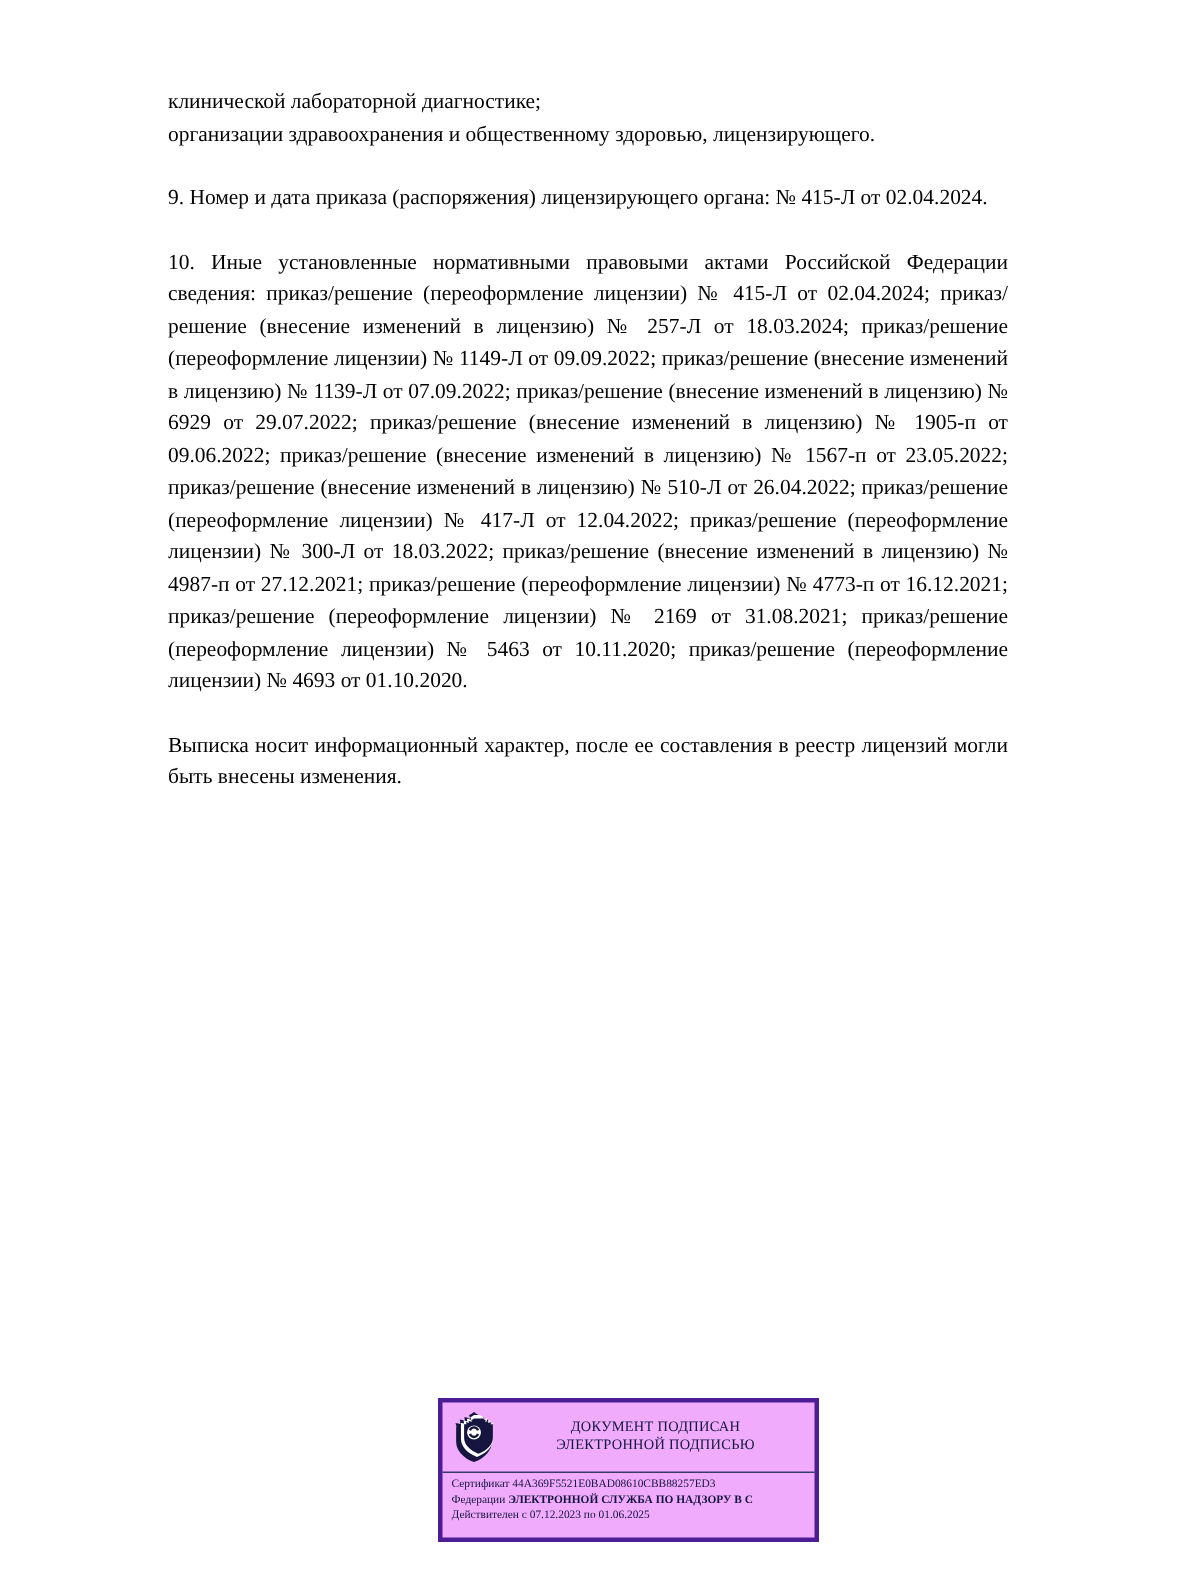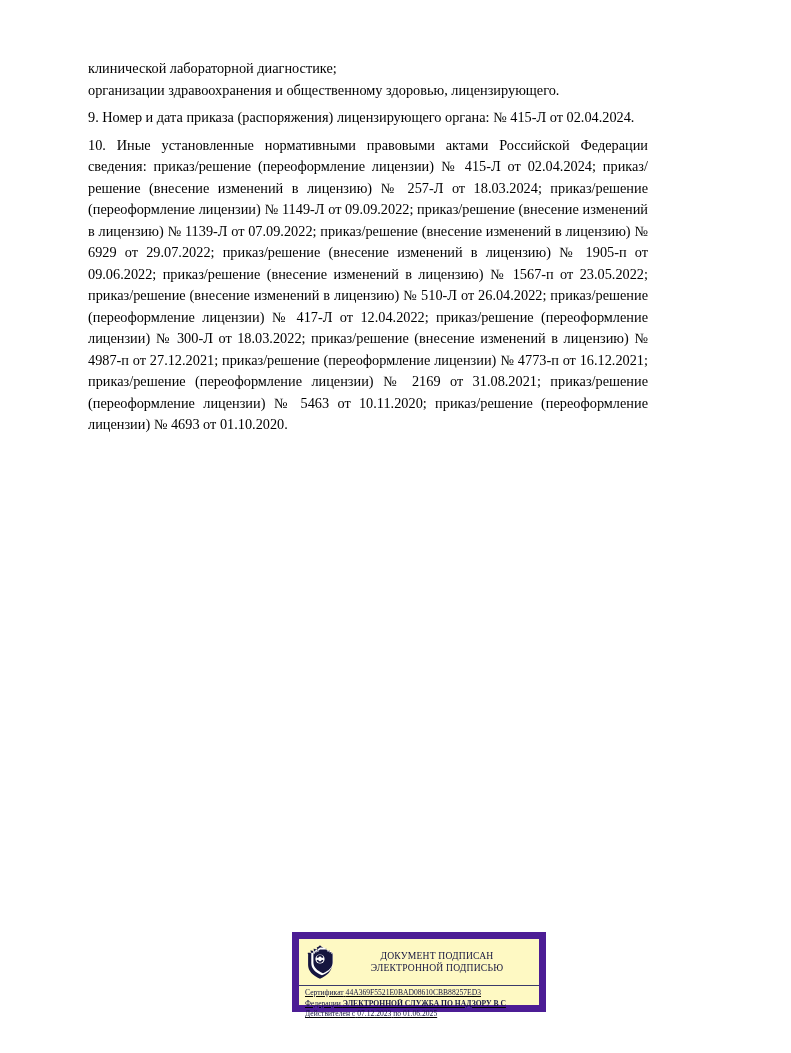--- a/index.html
+++ b/index.html
@@ -14,47 +14,47 @@
   .page {
     position: relative;
     width: 791px;
     height: 1053px;
     background: #ffffff;
     overflow: hidden;
     box-sizing: border-box;
   }
   .content {
     position: absolute;
-    left: 88px;
+    left: 112px;
     top: 58px;
     width: 560px;
   }
   .para {
     font-size: 14.3px;
     line-height: 21.5px;
     text-align: justify;
     text-justify: inter-word;
     margin: 0;
     white-space: pre-wrap;
   }
   .para + .para {
-    margin-top: 6px;
+    margin-top: 21px;
   }
   .para.tight + .para.tight {
     margin-top: 0;
   }
   .stamp {
     position: absolute;
     left: 292px;
     top: 932px;
     width: 254px;
-    height: 80px;
-    border: 7px solid #4c1d95;
+    height: 96px;
+    border: 3px solid #4c1d95;
     box-sizing: border-box;
-    background: #fef9c3;
+    background: #f0abfc;
   }
   .stamp-top {
     display: flex;
     align-items: center;
     height: 46px;
     padding: 0 4px 0 6px;
     box-sizing: border-box;
   }
   .stamp-emblem {
     width: 30px;
@@ -73,21 +73,20 @@
     font-family: "Liberation Serif", serif;
   }
   .stamp-divider {
     border-top: 1px solid #3a3a6a;
     margin: 0;
     height: 0;
   }
   .stamp-lines {
     padding: 2px 0 0 6px;
     box-sizing: border-box;
-    text-decoration: underline;
   }
   .stamp-line {
     font-size: 7.6px;
     line-height: 10.6px;
     color: #15153f;
     white-space: nowrap;
     overflow: hidden;
     font-family: "Liberation Serif", serif;
   }
   .stamp-line b {
@@ -97,20 +96,21 @@
 </head>
 <body>
 
 <div class="page">
 
   <div class="content">
     <p class="para tight">клинической лабораторной диагностике;</p>
     <p class="para tight">организации здравоохранения и общественному здоровью, лицензирующего.</p>
     <p class="para">9. Номер и дата приказа (распоряжения) лицензирующего органа: № 415-Л от 02.04.2024.</p>
     <p class="para">10. Иные установленные нормативными правовыми актами Российской Федерации сведения: приказ/решение (переоформление лицензии) № 415-Л от 02.04.2024; приказ/решение (внесение изменений в лицензию) № 257-Л от 18.03.2024; приказ/решение (переоформление лицензии) № 1149-Л от 09.09.2022; приказ/решение (внесение изменений в лицензию) № 1139-Л от 07.09.2022; приказ/решение (внесение изменений в лицензию) № 6929 от 29.07.2022; приказ/решение (внесение изменений в лицензию) № 1905-п от 09.06.2022; приказ/решение (внесение изменений в лицензию) № 1567-п от 23.05.2022; приказ/решение (внесение изменений в лицензию) № 510-Л от 26.04.2022; приказ/решение (переоформление лицензии) № 417-Л от 12.04.2022; приказ/решение (переоформление лицензии) № 300-Л от 18.03.2022; приказ/решение (внесение изменений в лицензию) № 4987-п от 27.12.2021; приказ/решение (переоформление лицензии) № 4773-п от 16.12.2021; приказ/решение (переоформление лицензии) № 2169 от 31.08.2021; приказ/решение (переоформление лицензии) № 5463 от 10.11.2020; приказ/решение (переоформление лицензии) № 4693 от 01.10.2020.</p>
+    <p class="para">Выписка носит информационный характер, после ее составления в реестр лицензий могли быть внесены изменения.</p>
   </div>
 
   <div class="stamp">
     <div class="stamp-top">
       <svg class="stamp-emblem" viewBox="0 0 30 36">
         <g fill="#15153f">
           <path d="M15 1.2c-1 1.1-2.1 1.9-3.3 2.2.5.8.7 1.7.6 2.6-1.1-.8-2.4-1.2-3.8-1.2.4.8.5 1.7.3 2.5-1-.6-2.2-.9-3.4-.8.5.9.6 1.9.3 2.8-1-.5-2.1-.6-3.1-.4.6 1 .8 2.1.5 3.1v9.1c0 5.7 4.5 10.8 11.9 13.6 7.4-2.8 11.9-7.9 11.9-13.6v-9.1c-.3-1-.1-2.1.5-3.1-1-.2-2.1-.1-3.1.4-.3-.9-.2-1.9.3-2.8-1.2-.1-2.4.2-3.4.8-.2-.8-.1-1.7.3-2.5-1.4 0-2.7.4-3.8 1.2-.1-.9.1-1.8.6-2.6-1.2-.3-2.3-1.1-3.3-2.2z"></path>
           <path d="M15 3.4c-.7.7-1.5 1.2-2.4 1.5.3.6.4 1.2.3 1.8-.8-.6-1.7-.9-2.7-.9.3.6.3 1.2.2 1.8-.7-.4-1.6-.6-2.4-.6.3.6.4 1.3.2 2-.7-.3-1.5-.4-2.2-.3.4.7.5 1.5.3 2.2v8.3c0 5 4 9.5 10.7 12.1 6.7-2.6 10.7-7.1 10.7-12.1v-8.3c-.2-.7-.1-1.5.3-2.2-.7-.1-1.5 0-2.2.3-.2-.7-.1-1.4.2-2-.8 0-1.7.2-2.4.6-.1-.6-.1-1.2.2-1.8-1 0-1.9.3-2.7.9-.1-.6 0-1.2.3-1.8-.9-.3-1.7-.8-2.4-1.5z" fill="#ffffff"></path>
           <path d="M15 5.6c-.5.5-1.1.9-1.8 1.1.2.4.3.9.2 1.3-.6-.4-1.3-.7-2-.7.2.4.2.9.1 1.3-.5-.3-1.2-.4-1.8-.4.2.5.3 1 .1 1.5-.5-.2-1.1-.3-1.6-.2.3.5.4 1.1.2 1.6v7.4c0 4.3 3.5 8.3 9.6 10.7 6.1-2.4 9.6-6.4 9.6-10.7v-7.4c-.2-.5-.1-1.1.2-1.6-.5-.1-1.1 0-1.6.2-.2-.5-.1-1 .1-1.5-.6 0-1.3.1-1.8.4-.1-.4-.1-.9.1-1.3-.7 0-1.4.3-2 .7-.1-.4 0-.9.2-1.3-.7-.2-1.3-.6-1.8-1.1z"></path>
           <circle cx="15" cy="15" r="4.6" fill="#ffffff"></circle>

